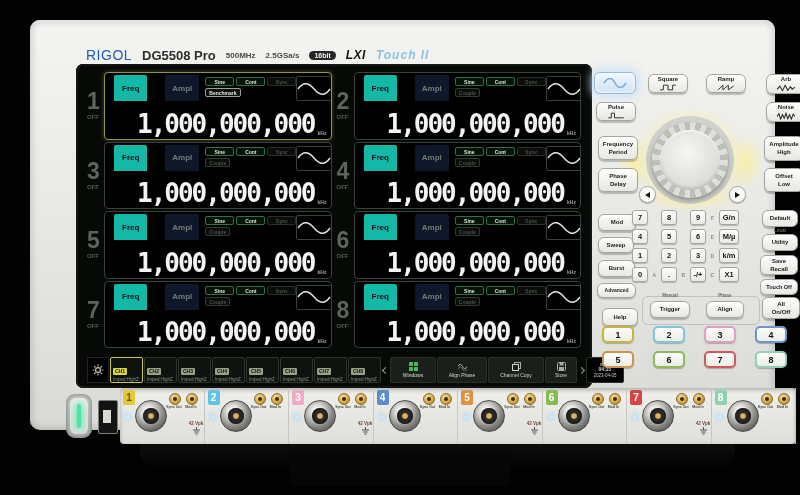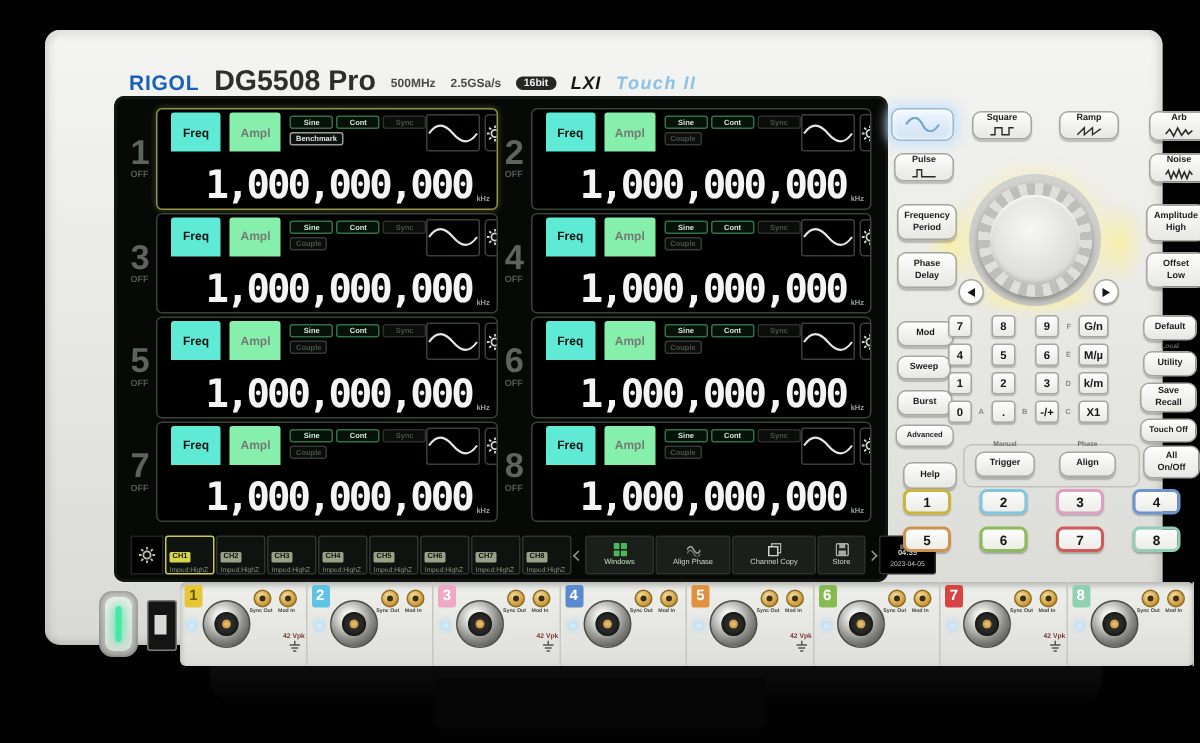--- a/index.html
+++ b/index.html
@@ -7,42 +7,42 @@
          font-family:"Liberation Sans",sans-serif;}
   
   .feet{position:absolute;left:140px;top:428px;width:595px;height:40px;
         background:linear-gradient(#131313,#030303);border-radius:0 0 16px 16px;}
   .foot2{position:absolute;left:290px;top:452px;width:220px;height:34px;background:#060606;border-radius:4px;}
   .unit{position:absolute;left:30px;top:20px;width:745px;height:410px;border-radius:10px;
         background:linear-gradient(180deg,#f4f4f2 0%,#e9e9e5 45%,#d9d9d5 100%);
         box-shadow:inset 0 0 8px rgba(0,0,0,.25), inset 0 2px 2px #fff;}
   
   .header{position:absolute;left:44px;top:25px;width:700px;height:20px;display:flex;align-items:center;gap:10px;}
-  .brand{color:#1a5fb8;font-weight:bold;font-size:14px;letter-spacing:.5px;padding-left:12px;}
-  .model{color:#2e2e2e;font-weight:bold;font-size:19px;}
+  .brand{color:#1a5fb8;font-weight:normal;font-size:14px;letter-spacing:.5px;padding-left:12px;}
+  .model{color:#2e2e2e;font-weight:bold;font-size:13px;}
   .spec{color:#4a4a4a;font-weight:bold;font-size:8px;}
   .badge16{background:#262626;color:#f2f2f2;font-weight:bold;font-size:7px;padding:1px 5px;border-radius:5px;}
   .lxi{color:#161616;font-weight:bold;font-style:italic;font-size:12px;letter-spacing:.5px;}
   .sifi{color:#8cc2e4;font-weight:bold;font-style:italic;font-size:12px;letter-spacing:1px;}
   
   .bezel{position:absolute;left:46px;top:44px;width:516px;height:324px;background:#070907;border-radius:7px;
          box-shadow:inset 0 0 0 2px #131513, 0 0 2px rgba(255,255,255,.35);}
   .ch-grid{position:absolute;left:11px;top:8px;width:494px;height:276px;display:grid;
            grid-template-columns:1fr 1fr;grid-template-rows:repeat(4,1fr);gap:2px 5px;}
   .ch{display:flex;align-items:stretch;}
   .ch-num{width:17px;display:flex;flex-direction:column;justify-content:center;}
   .ch-num .n{color:#5d645d;font-weight:bold;font-size:23px;line-height:.9;}
   .ch-num .s{color:#545b54;font-weight:bold;font-size:6px;margin-top:2px;}
   .ch-box{flex:1;position:relative;background:#000;border:1px solid #39413b;border-radius:4px;overflow:hidden;}
   .ch.sel .ch-box{border-color:#8f9346;box-shadow:0 0 4px rgba(195,195,95,.35);}
   .ch-top{position:absolute;left:9px;top:2px;right:3px;height:26px;display:flex;align-items:stretch;}
-  .tab-freq{background:#5eead4;color:#151515;font-weight:bold;font-size:8px;display:flex;align-items:center;
+  .tab-freq{background:#14b8a6;color:#151515;font-weight:bold;font-size:8px;display:flex;align-items:center;
             padding:0 8px;border-radius:2px 2px 0 0;}
-  .tab-ampl{background:#86efac;color:#747b74;font-weight:bold;font-size:8px;display:flex;align-items:center;
-            padding:0 7px;margin-left:6px;border-radius:2px 2px 0 0;}
+  .tab-ampl{background:#0f172a;color:#747b74;font-weight:bold;font-size:8px;display:flex;align-items:center;
+            padding:0 7px;margin-left:18px;border-radius:2px 2px 0 0;}
   .mini{margin-left:6px;margin-top:2px;display:grid;grid-template-columns:repeat(3,29px);grid-auto-rows:9px;gap:2px;}
   .mbtn{border:1px solid #2f7047;color:#d2e8d2;background:#061208;font-weight:bold;font-size:5px;line-height:8px;
         text-align:center;border-radius:2px;overflow:hidden;}
   .mbtn.dim{border-color:#2a2f2a;color:#49524a;background:#0a0d0a;}
   .mbtn.extra{grid-column:1 / span 2;justify-self:start;padding:0 3px;}
   .ch.sel .mbtn.extra{border-color:#97a097;color:#e2e6e2;background:#0c100c;}
   .ch:not(.sel) .mbtn.extra{border-color:#333a33;color:#49524a;background:#0a0d0a;}
   .wavebox{margin-left:auto;margin-top:1px;width:42px;height:23px;border:1px solid #39413b;border-radius:2px;
            display:flex;align-items:center;justify-content:center;}
   .gearbox{width:21px;height:23px;margin-left:3px;margin-top:1px;border:1px solid #39413b;border-radius:3px;

